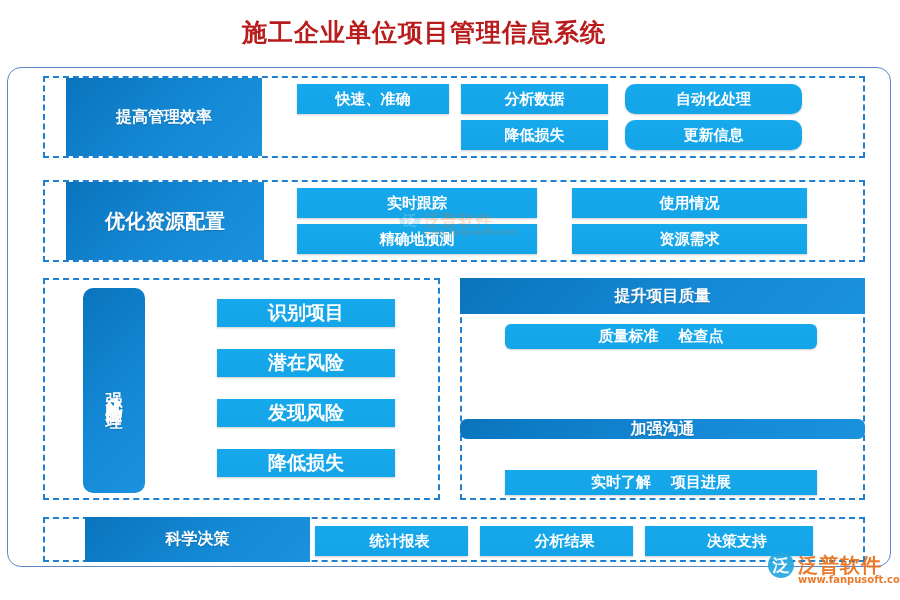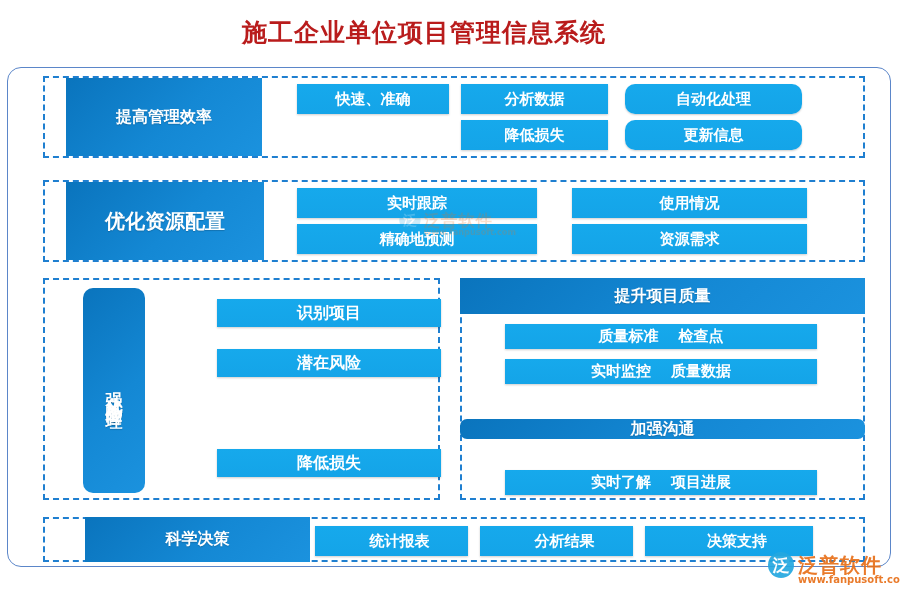--- a/index.html
+++ b/index.html
@@ -96,33 +96,33 @@
   #sec2 .c1 { left: 252px; width: 240px; }
   #sec2 .c2 { left: 527px; width: 235px; }
 
   
   #sec3a { left: 43px; top: 278px; width: 397px; height: 222px; }
   #sec3a .cat {
     position: absolute; left: 38px; top: 8px; width: 62px; height: 205px;
     font-size: 17px; line-height: 25px; border-radius: 10px;
     writing-mode: vertical-rl; text-orientation: upright; letter-spacing: 4px;
   }
-  #sec3a .chip { position: absolute; left: 172px; width: 224px; height: 28px; font-size: 16px; }
+  #sec3a .chip { position: absolute; left: 172px; width: 178px; height: 28px; font-size: 19px; }
   #sec3a .s1 { top: 19px; }
   #sec3a .s2 { top: 69px; }
   #sec3a .s3 { top: 119px; }
   #sec3a .s4 { top: 169px; }
 
   
   #sec3b { left: 460px; top: 278px; width: 405px; height: 222px; }
   #sec3b .cat { position: absolute; left: -2px; width: 405px; font-size: 16px; }
   #sec3b .hdr1 { top: -2px; height: 36px; }
   #sec3b .hdr2 { top: 139px; height: 20px; border-radius: 7px; }
   #sec3b .chip { position: absolute; left: 43px; width: 312px; height: 25px; font-size: 15px; }
-  #sec3b .q1 { top: 44px; }
+  #sec3b .q1 { top: 44px; border-radius: 6px; }
   #sec3b .q2 { top: 79px; }
   #sec3b .q3 { top: 178px; margin-top: 12px; }
 
   
   #sec4 { left: 43px; top: 517px; width: 822px; height: 45px; }
   #sec4 .cat { position: absolute; left: 40px; top: -2px; width: 225px; height: 45px; font-size: 16px; }
   #sec4 .chip { position: absolute; top: 7px; height: 30px; font-size: 15px; padding-left: 16px; }
   #sec4 .c1 { left: 270px; width: 153px; }
   #sec4 .c2 { left: 435px; width: 153px; }
   #sec4 .c3 { left: 600px; width: 168px; }
@@ -186,27 +186,27 @@
   <div class="chip r1 c1">实时跟踪</div>
   <div class="chip r1 c2">使用情况</div>
   <div class="chip r2 c1">精确地预测</div>
   <div class="chip r2 c2">资源需求</div>
 </div>
 
 <div class="sec" id="sec3a">
   <div class="cat rounded">强化风险管理</div>
   <div class="chip s1">识别项目</div>
   <div class="chip s2">潜在风险</div>
+  <div class="chip s3">发现风险</div>
   <div class="chip s4">降低损失</div>
 </div>
 
 <div class="sec" id="sec3b">
   <div class="cat hdr1">提升项目质量</div>
   <div class="chip q1">质量标准　 检查点</div>
-  <div class="chip q2">实时监控　 质量数据</div>
   <div class="cat hdr2">加强沟通</div>
   <div class="chip q3">实时了解　 项目进展</div>
 </div>
 
 <div class="sec" id="sec4">
   <div class="cat">科学决策</div>
   <div class="chip c1">统计报表</div>
   <div class="chip c2">分析结果</div>
   <div class="chip c3">决策支持</div>
 </div>

